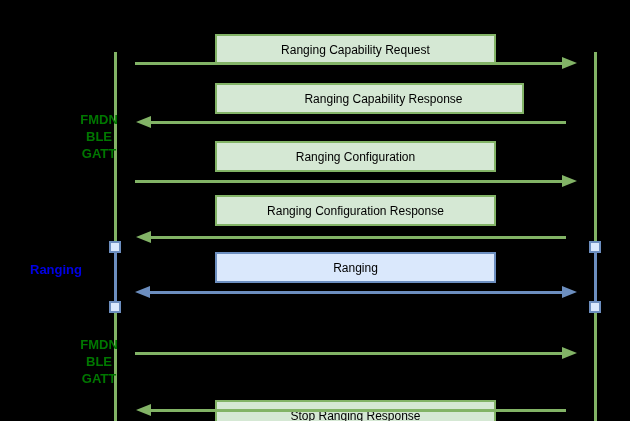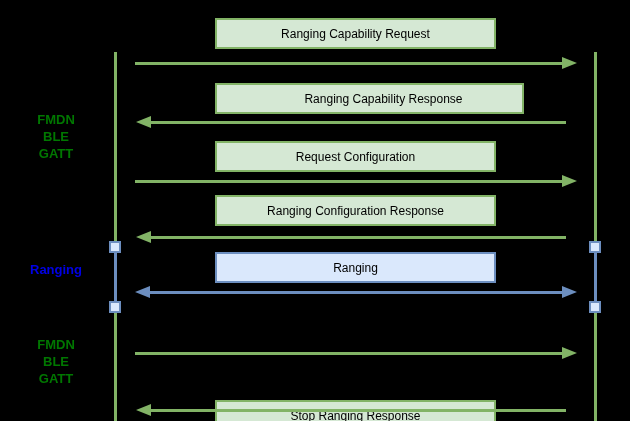--- a/index.html
+++ b/index.html
@@ -54,21 +54,21 @@
   .arrow .head.l { left:0;  border-right:15px solid #82b366; }
   .arrow.blue .line { background:#6c8ebf; }
   .arrow.blue .head.r { border-left-color:#6c8ebf; }
   .arrow.blue .head.l { border-right-color:#6c8ebf; }
 
   
   .phase-label {
     position:absolute; left:0; width:112px; text-align:center;
     font-weight:bold; font-size:13px; line-height:17px;
   }
-  .phase-label.green { color:#007700; }
+  .phase-label.green { color:#007700;margin-left:43px; }
   .phase-label.blue  { color:#0000e6; }
 </style>
 </head>
 <body>
 
 <div class="stage">
 
   <div class="lifeline left"></div>
   <div class="lifeline right"></div>
   <div class="ranging-segment left"></div>
@@ -85,38 +85,38 @@
   </div>
   <div class="phase-label blue" style="top:261px;">
     <div>Ranging</div>
   </div>
   <div class="phase-label green" style="top:336px;">
     <div>FMDN</div>
     <div>BLE</div>
     <div>GATT</div>
   </div>
 
-  <div class="msg-box" style="top:18px;">
+  <div class="msg-box" style="top:34px;">
     <span>Ranging Capability Request</span>
   </div>
   <div class="arrow" style="top:57px; left:135px; width:442px;">
     <div class="line" style="left:0; right:10px;"></div>
     <div class="head r"></div>
   </div>
 
   <div class="msg-box" style="top:83px;padding-left:28px;">
     <span>Ranging Capability Response</span>
   </div>
   <div class="arrow" style="top:116px; left:136px; width:430px;">
     <div class="line" style="left:10px; right:0;"></div>
     <div class="head l"></div>
   </div>
 
   <div class="msg-box" style="top:141px;">
-    <span>Request Configuration</span>
+    <span>Ranging Configuration</span>
   </div>
   <div class="arrow" style="top:175px; left:135px; width:442px;">
     <div class="line" style="left:0; right:10px;"></div>
     <div class="head r"></div>
   </div>
 
   <div class="msg-box" style="top:195px;">
     <span>Ranging Configuration Response</span>
   </div>
   <div class="arrow" style="top:231px; left:136px; width:430px;">

